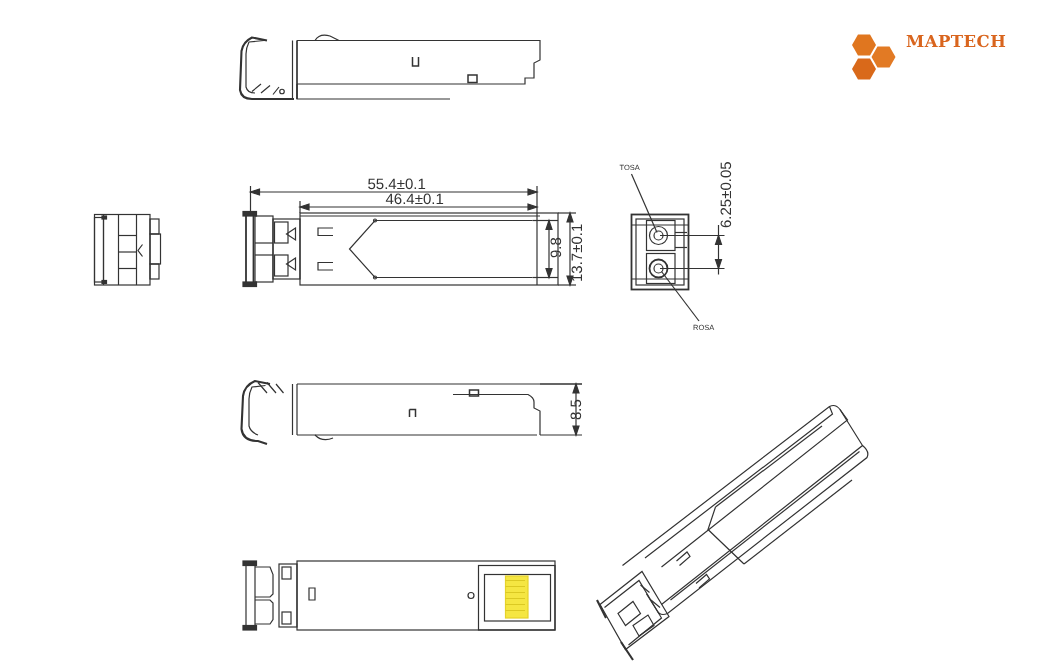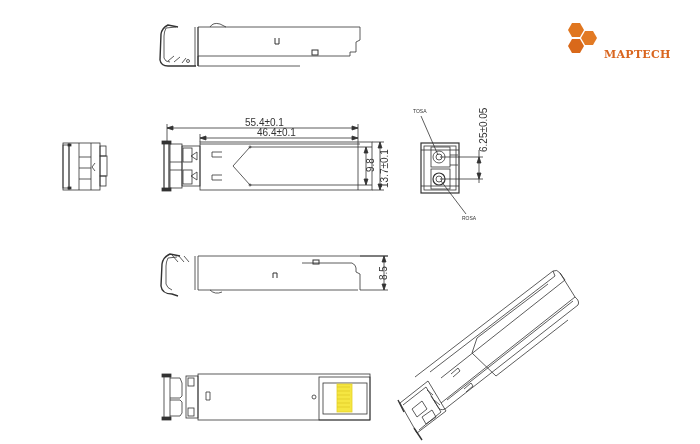--- a/index.html
+++ b/index.html
@@ -1,19 +1,19 @@
 <!DOCTYPE html>
 <html><head>
   <meta charset="utf-8">
   <style>
     html, body { margin: 0; padding: 0; background: #ffffff; }
     body { width: 700px; height: 444px; position: relative; overflow: hidden; font-family: "DejaVu Sans", sans-serif; }
     #canvas { position: absolute; left: 0; top: 0; width: 700px; height: 444px; }
     .logo { position: absolute; left: 562px; top: 20px; width: 130px; height: 42px; }
-    .logo-text { position: absolute; left: 604px; top: 48px; font-family: "DejaVu Serif", serif; font-weight: bold; font-size: 11px; color: #d9651e; letter-spacing: 0.3px; }
+    .logo-text { position: absolute; left: 604px; top: 21px; font-family: "DejaVu Serif", serif; font-weight: bold; font-size: 11px; color: #d9651e; letter-spacing: 0.3px; }
     svg text { font-family: "Liberation Sans", sans-serif; }
   </style>
 </head>
 <body>
 
 <svg id="canvas" width="700" height="444" viewBox="0 0 700 444" xmlns="http://www.w3.org/2000/svg" fill="none" stroke="#333" stroke-width="0.8">
 
   <g>
 
     <path d="M178,27 L168,25 Q162,28 161,34 L160,60 Q161,66 168,66 L196,66" stroke-width="1.4"></path>

